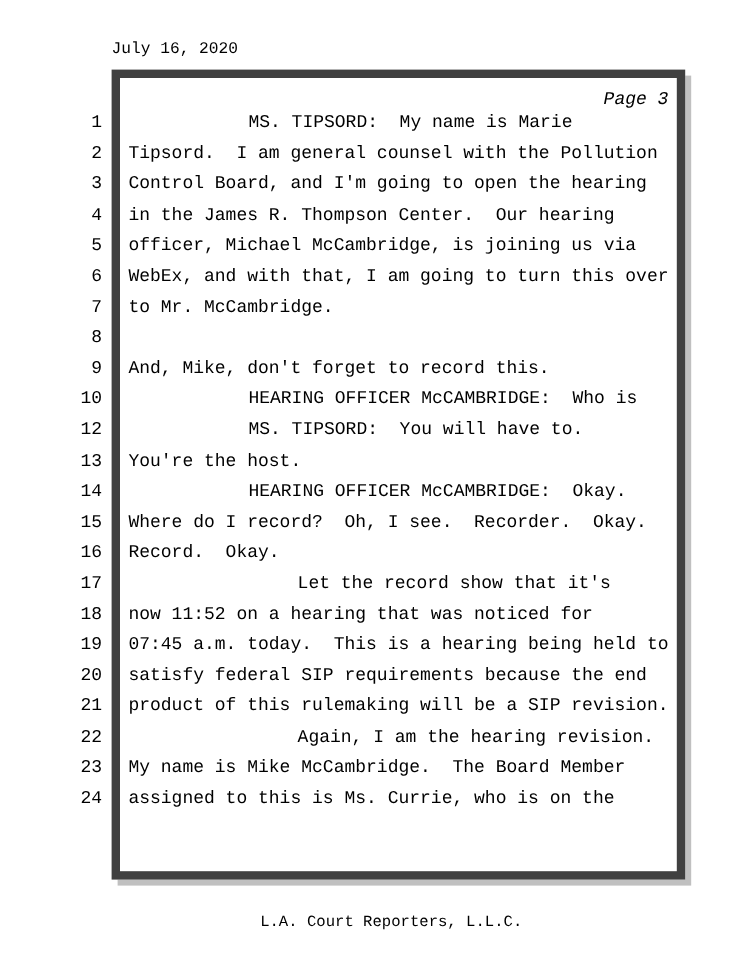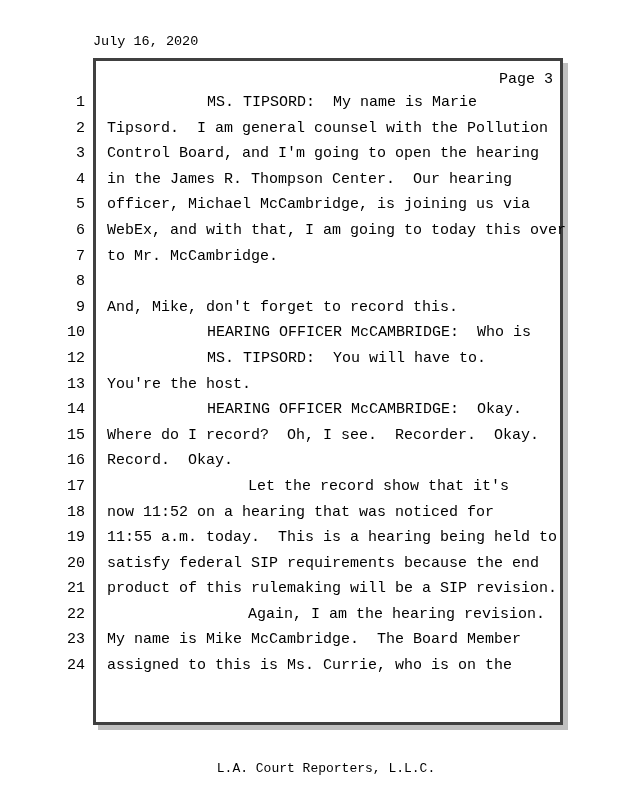--- a/index.html
+++ b/index.html
@@ -26,22 +26,23 @@
     letter-spacing: 0;
     white-space: pre;
   }
   .transcript-box {
     position: absolute;
     left: 93px;
     top: 58px;
     width: 464px;
     height: 661px;
     background: #ffffff;
-    border: 3px solid #404040;
+    border: 7px solid #404040;
     box-shadow: 5px 5px 0 #c0c0c0;
+    font-style: italic;
   }
   .page-num {
     position: absolute;
     top: 6px;
     right: 7px;
     font-size: 15px;
     line-height: 26px;
     white-space: pre;
   }
   .lines-layer {
@@ -89,33 +90,33 @@
 <div class="transcript-box">
   <div class="page-num">Page 3</div>
 </div>
 
 <div class="lines-layer" id="lines">
     <div class="t-row"><span class="num">1</span><span class="txt indent-speaker">MS. TIPSORD:  My name is Marie</span></div>
     <div class="t-row"><span class="num">2</span><span class="txt indent-none">Tipsord.  I am general counsel with the Pollution</span></div>
     <div class="t-row"><span class="num">3</span><span class="txt indent-none">Control Board, and I'm going to open the hearing</span></div>
     <div class="t-row"><span class="num">4</span><span class="txt indent-none">in the James R. Thompson Center.  Our hearing</span></div>
     <div class="t-row"><span class="num">5</span><span class="txt indent-none">officer, Michael McCambridge, is joining us via</span></div>
-    <div class="t-row"><span class="num">6</span><span class="txt indent-none">WebEx, and with that, I am going to today this over</span></div>
+    <div class="t-row"><span class="num">6</span><span class="txt indent-none">WebEx, and with that, I am going to turn this over</span></div>
     <div class="t-row"><span class="num">7</span><span class="txt indent-none">to Mr. McCambridge.</span></div>
     <div class="t-row"><span class="num">8</span></div>
     <div class="t-row"><span class="num">9</span><span class="txt indent-none">And, Mike, don't forget to record this.</span></div>
     <div class="t-row"><span class="num">10</span><span class="txt indent-speaker">HEARING OFFICER McCAMBRIDGE:  Who is</span></div>
     <div class="t-row"><span class="num">12</span><span class="txt indent-speaker">MS. TIPSORD:  You will have to.</span></div>
     <div class="t-row"><span class="num">13</span><span class="txt indent-none">You're the host.</span></div>
     <div class="t-row"><span class="num">14</span><span class="txt indent-speaker">HEARING OFFICER McCAMBRIDGE:  Okay.</span></div>
     <div class="t-row"><span class="num">15</span><span class="txt indent-none">Where do I record?  Oh, I see.  Recorder.  Okay.</span></div>
     <div class="t-row"><span class="num">16</span><span class="txt indent-none">Record.  Okay.</span></div>
     <div class="t-row"><span class="num">17</span><span class="txt indent-paragraph">Let the record show that it's</span></div>
     <div class="t-row"><span class="num">18</span><span class="txt indent-none">now 11:52 on a hearing that was noticed for</span></div>
-    <div class="t-row"><span class="num">19</span><span class="txt indent-none">11:55 a.m. today.  This is a hearing being held to</span></div>
+    <div class="t-row"><span class="num">19</span><span class="txt indent-none">07:45 a.m. today.  This is a hearing being held to</span></div>
     <div class="t-row"><span class="num">20</span><span class="txt indent-none">satisfy federal SIP requirements because the end</span></div>
     <div class="t-row"><span class="num">21</span><span class="txt indent-none">product of this rulemaking will be a SIP revision.</span></div>
     <div class="t-row"><span class="num">22</span><span class="txt indent-paragraph">Again, I am the hearing revision.</span></div>
     <div class="t-row"><span class="num">23</span><span class="txt indent-none">My name is Mike McCambridge.  The Board Member</span></div>
     <div class="t-row"><span class="num">24</span><span class="txt indent-none">assigned to this is Ms. Currie, who is on the</span></div>
   </div>
 
 <div class="footer">
   <div>L.A. Court Reporters, L.L.C.</div>
   

